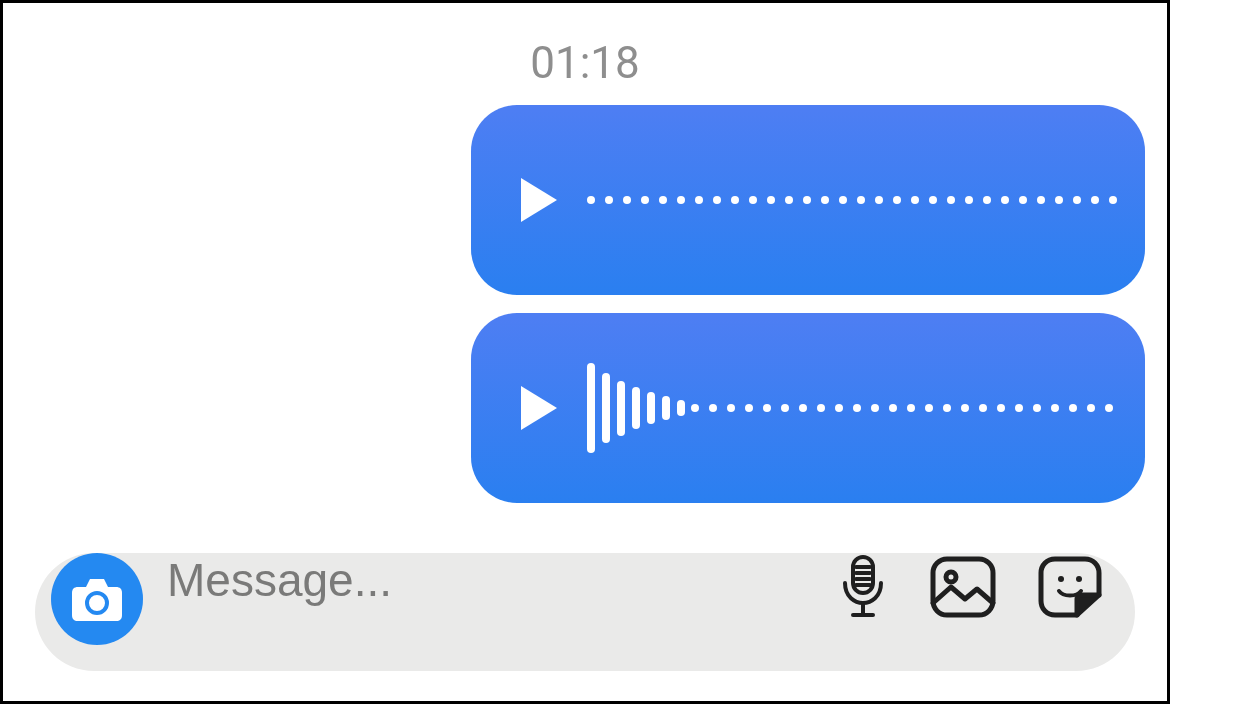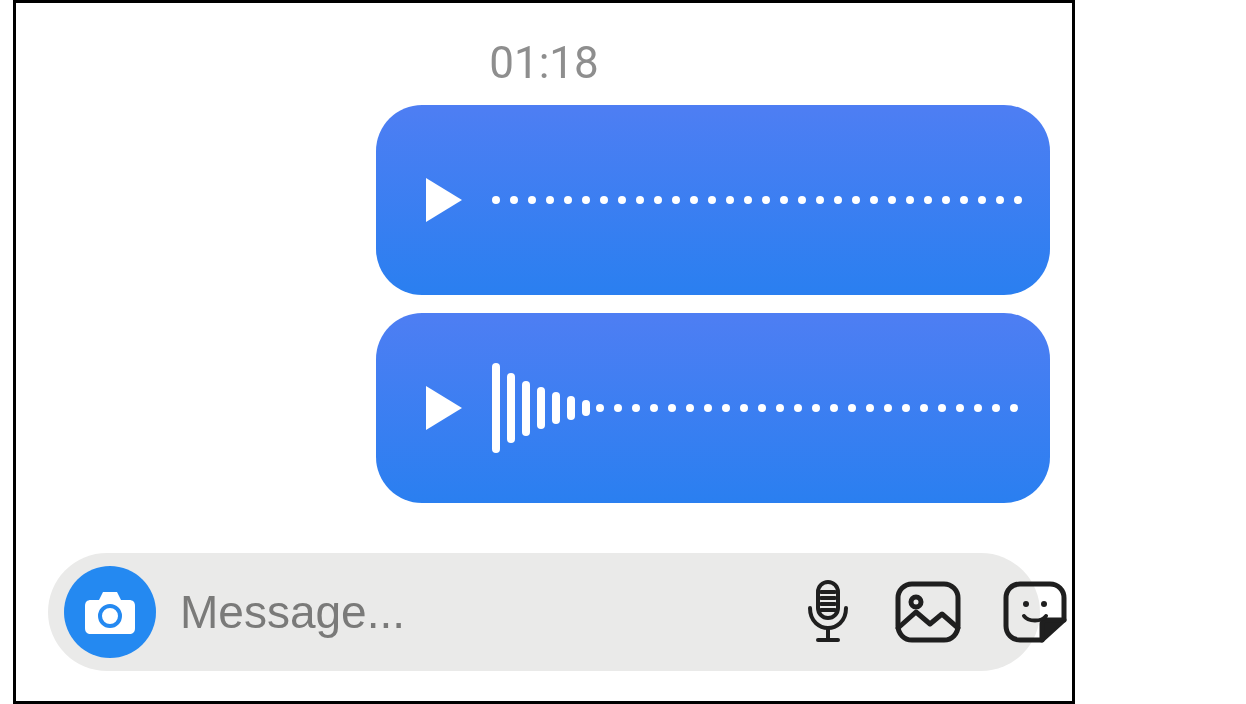--- a/index.html
+++ b/index.html
@@ -9,25 +9,24 @@
     --timestamp:#8e8e8e;
     --dark:#1f1f1f;
   }
   *{box-sizing:border-box;}
   html,body{margin:0;padding:0;width:100%;height:100%;}
   body{
     font-family:-apple-system,BlinkMacSystemFont,"Segoe UI",Roboto,Helvetica,Arial,sans-serif;
     background:#ffffff;
   }
   .screen{
-    width:1062px;height:704px;
+    width:1170px;height:704px;
     border:3px solid #000;
     position:relative;
     overflow:hidden;
-    margin-left:13px;
   }
   .timestamp{
     position:absolute;
     top:34px;left:0;right:0;
     text-align:center;
     font-size:44px;
     color:var(--timestamp);
     font-weight:400;
   }
   .messages{
@@ -69,21 +68,21 @@
   }
   .wave-bars span{
     display:block;background:#fff;border-radius:4px;width:8px;
   }
   .input-bar{
     position:absolute;
     left:32px;right:32px;bottom:30px;
     height:118px;
     background:var(--input-bg);
     border-radius:59px;
-    display:flex;align-items:center;
+    display:flex;align-items:flex-start;
     padding:0 32px 0 16px;
   }
   .camera-btn{
     width:92px;height:92px;border-radius:50%;
     background:#2489f1;
     display:flex;align-items:center;justify-content:center;
     flex-shrink:0;
     cursor:pointer;
   }
   .camera-btn svg{display:block;}

